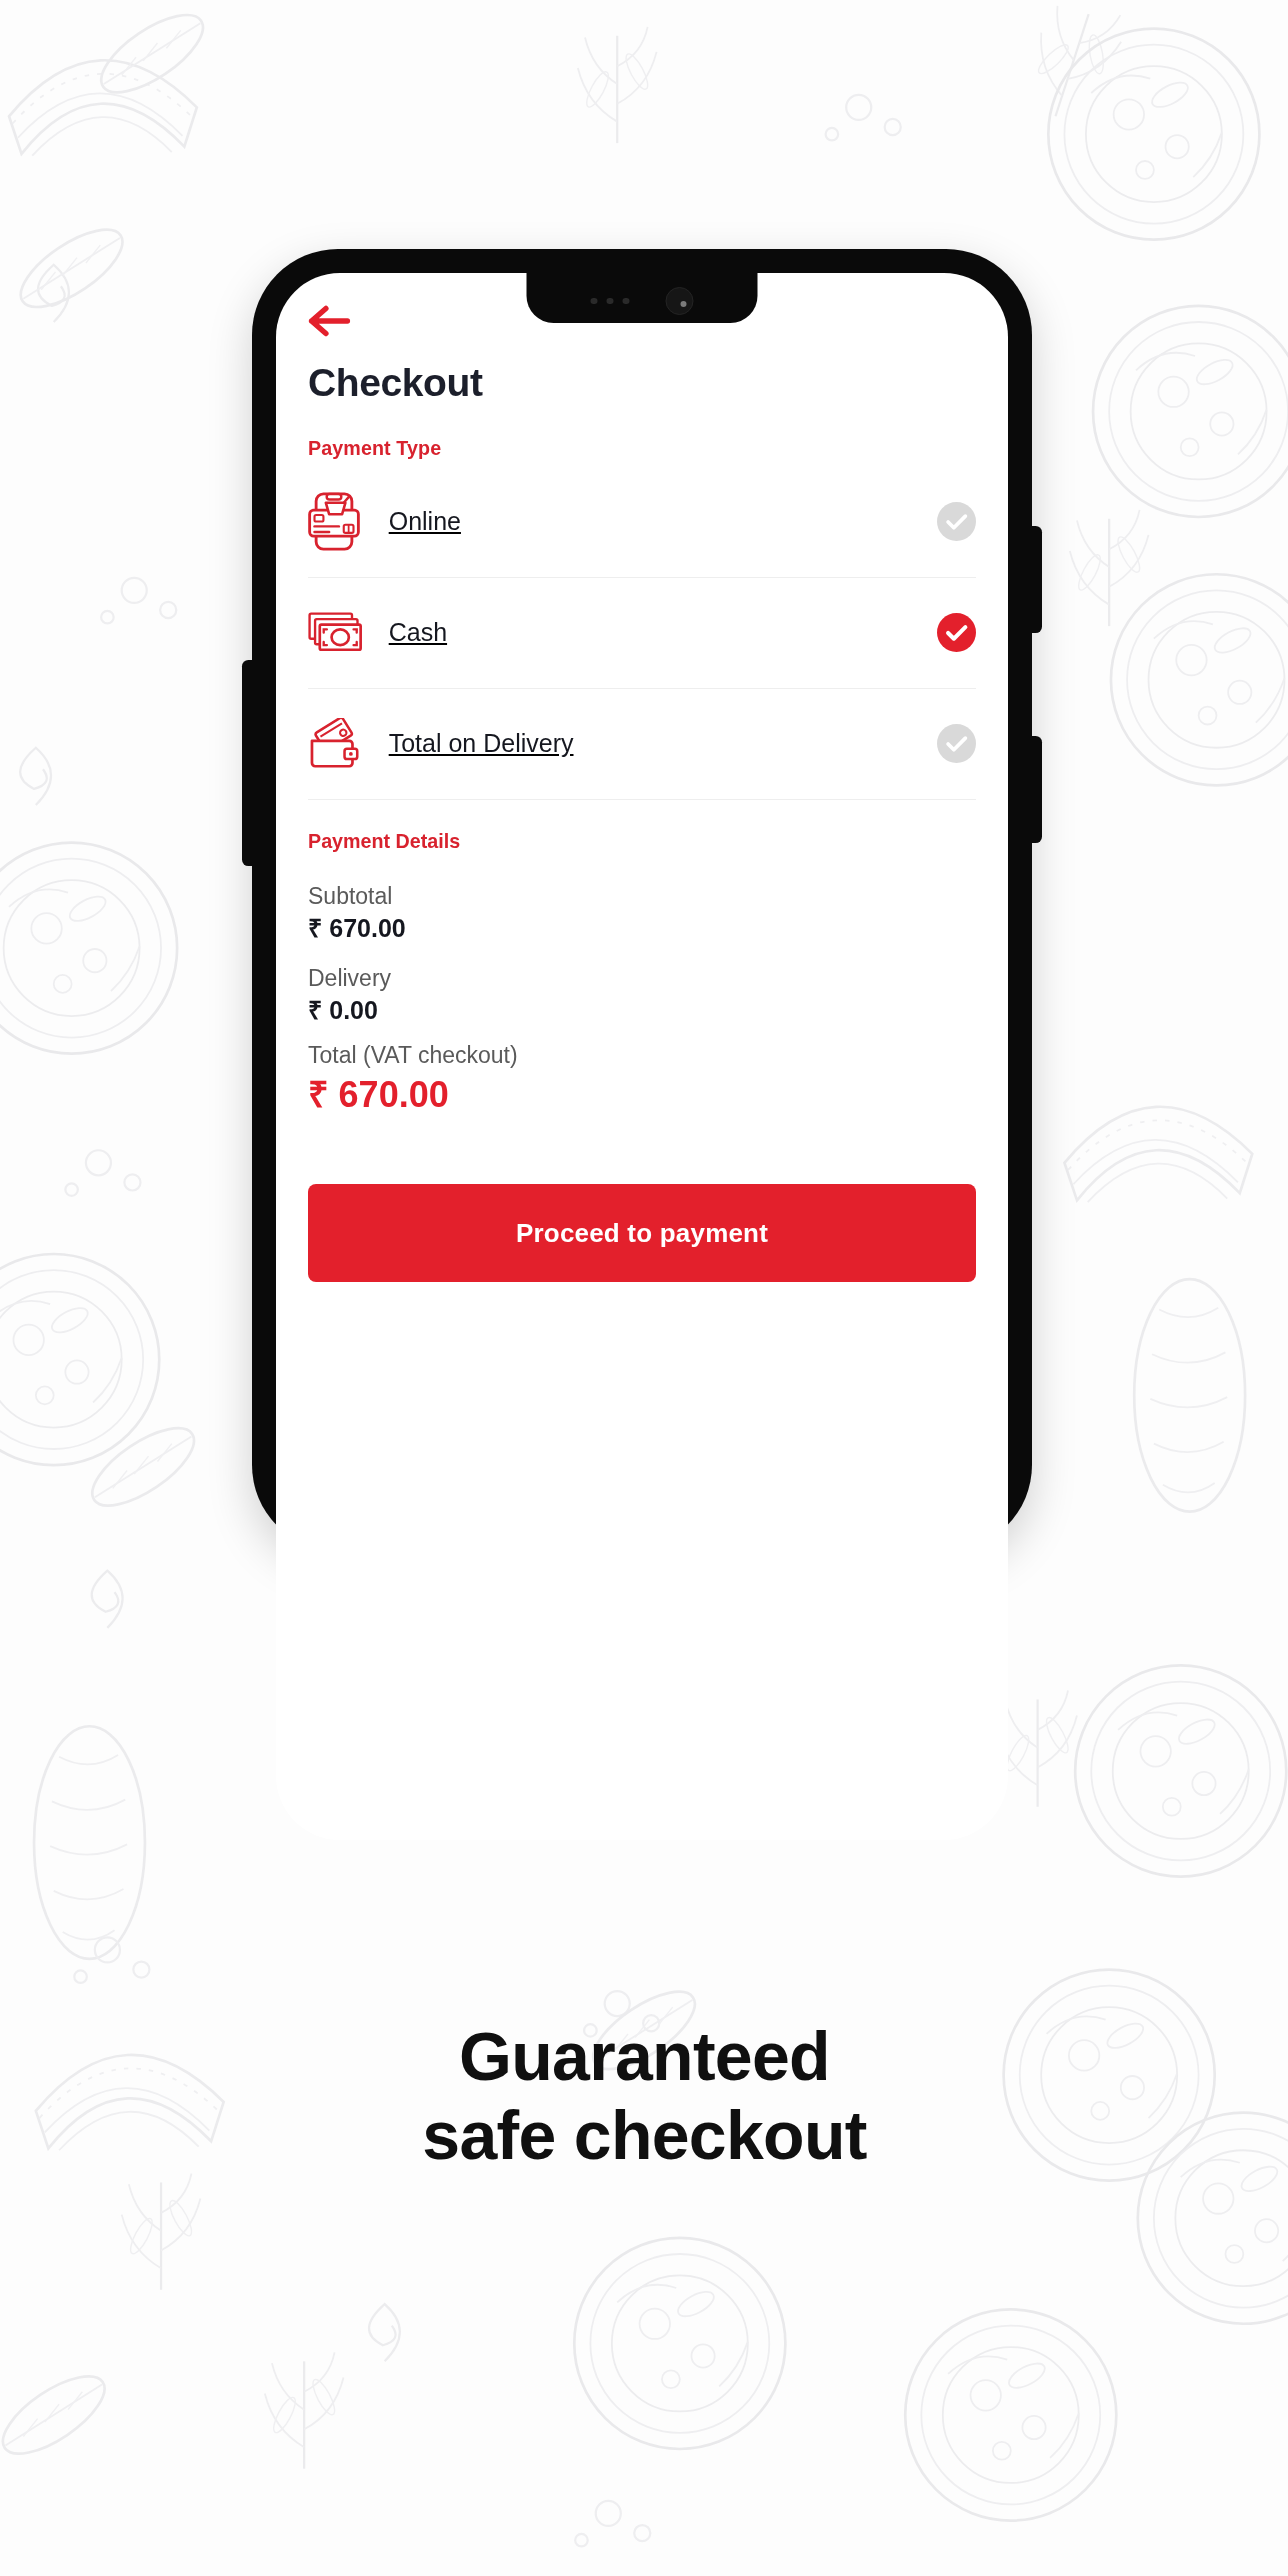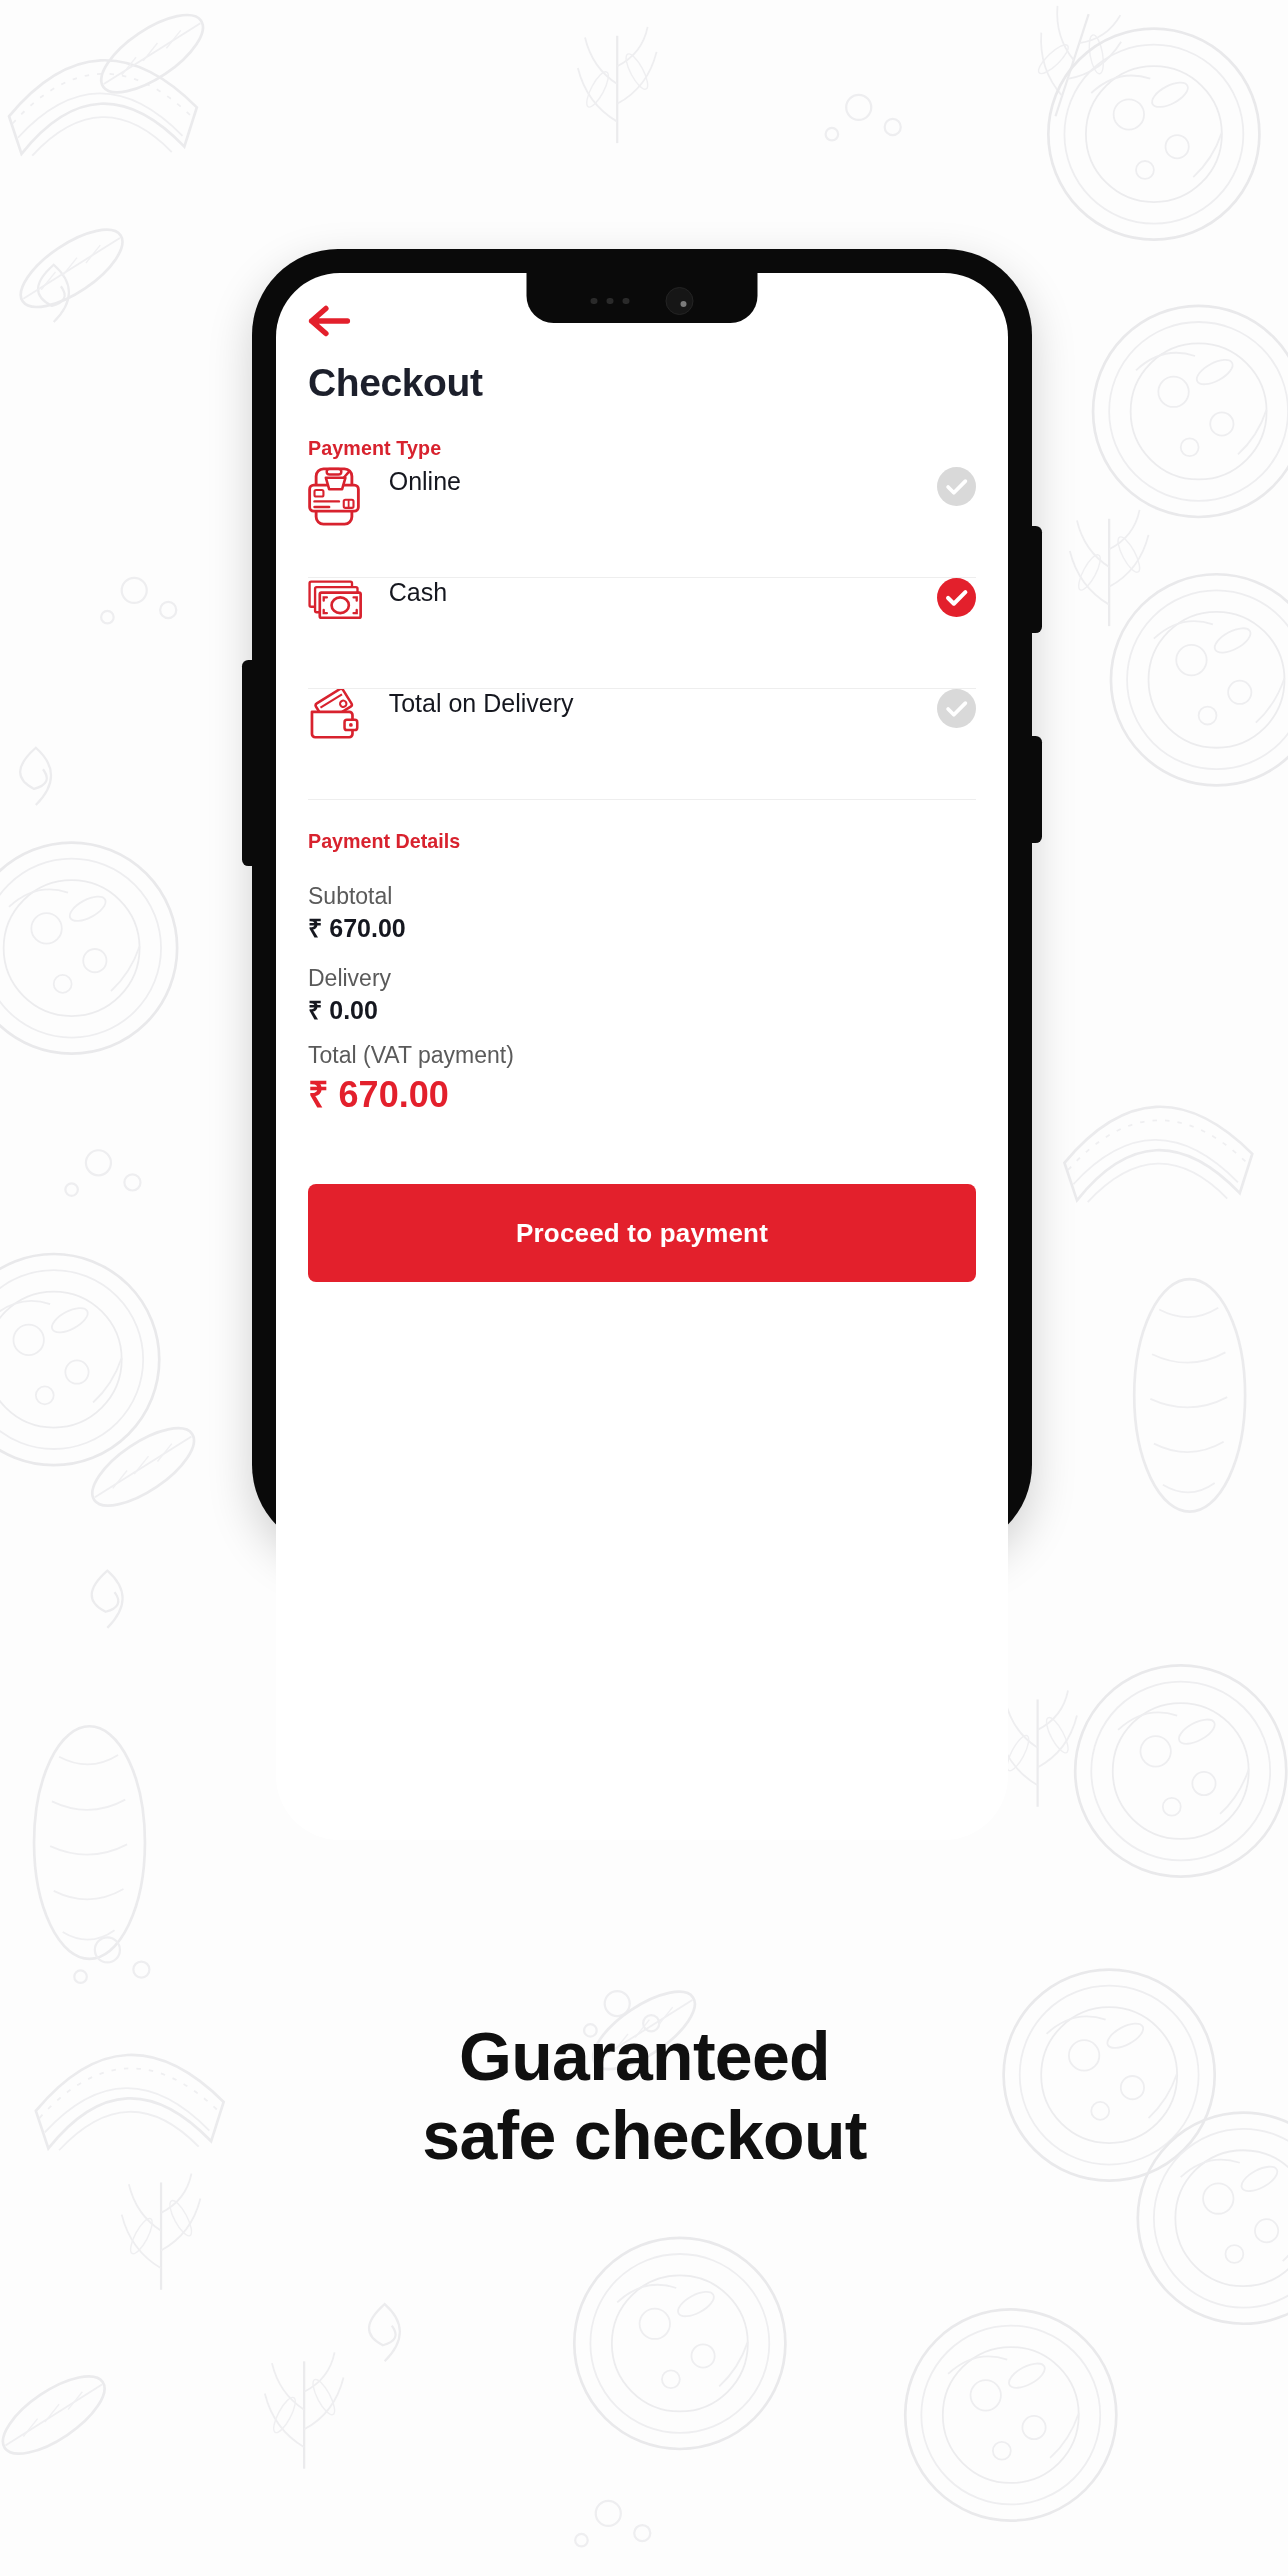--- a/index.html
+++ b/index.html
@@ -146,24 +146,25 @@
     font-weight: 700;
     color: #d8222e;
     letter-spacing: 0.1px;
   }
 
   
   .pay-list { margin-top: 7.2px; }
 
   .pay-row {
     display: flex;
-    align-items: flex-start;
+    align-items: center;
     height: 111px;
     border-bottom: 1.8px solid #eeeeee;
     cursor: pointer;
+    text-decoration: underline;
   }
   .pay-icon {
     width: 70px;
     flex: 0 0 70px;
     display: flex;
     align-items: center;
     justify-content: flex-start;
   }
   .pay-label {
     flex: 1;
@@ -450,21 +451,21 @@
         <div>
           <div class="detail-row first">
             <span class="detail-name">Subtotal</span>
             <span class="detail-value">₹ 670.00</span>
           </div>
           <div class="detail-row">
             <span class="detail-name">Delivery</span>
             <span class="detail-value">₹ 0.00</span>
           </div>
           <div class="detail-row total">
-            <span class="detail-name">Total (VAT payment)</span>
+            <span class="detail-name">Total (VAT checkout)</span>
             <span class="detail-value">₹ 670.00</span>
           </div>
         </div>
 
         
         <button class="cta-button">Proceed to payment</button>
 
       </div>
     </div>
   </div>

